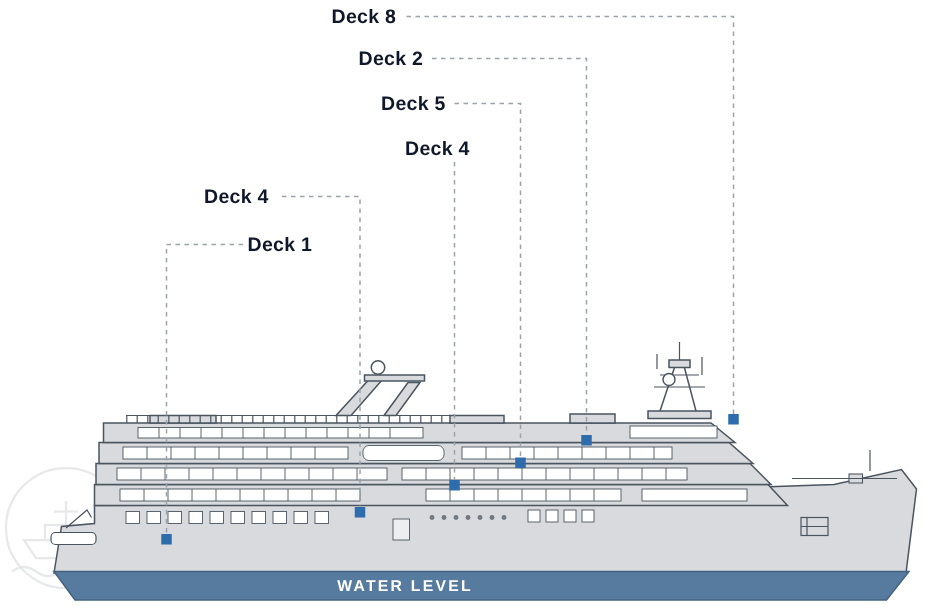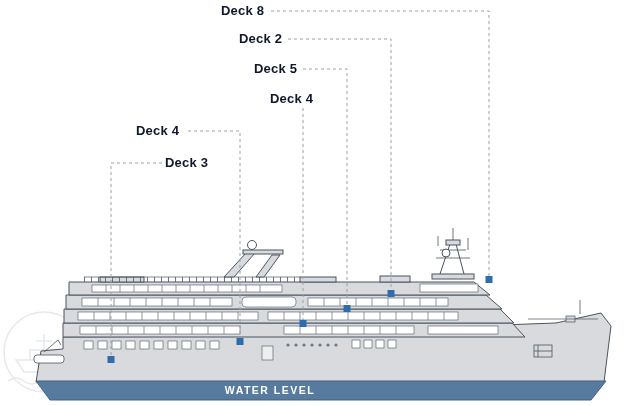--- a/index.html
+++ b/index.html
@@ -155,15 +155,15 @@
       <rect x="236.5" y="338" width="7" height="7"></rect>
       <rect x="107.5" y="356" width="7" height="7"></rect>
     </g>
   </svg>
 
   <div class="deck-label" style="left:221px;top:3px">Deck 8</div>
   <div class="deck-label" style="left:239px;top:31px">Deck 2</div>
   <div class="deck-label" style="left:254px;top:61px">Deck 5</div>
   <div class="deck-label" style="left:270px;top:91px">Deck 4</div>
   <div class="deck-label" style="left:136px;top:123px">Deck 4</div>
-  <div class="deck-label" style="left:165px;top:155px">Deck 3</div>
+  <div class="deck-label" style="left:165px;top:155px">Deck 1</div>
 
 </div>
 
 </body></html>

